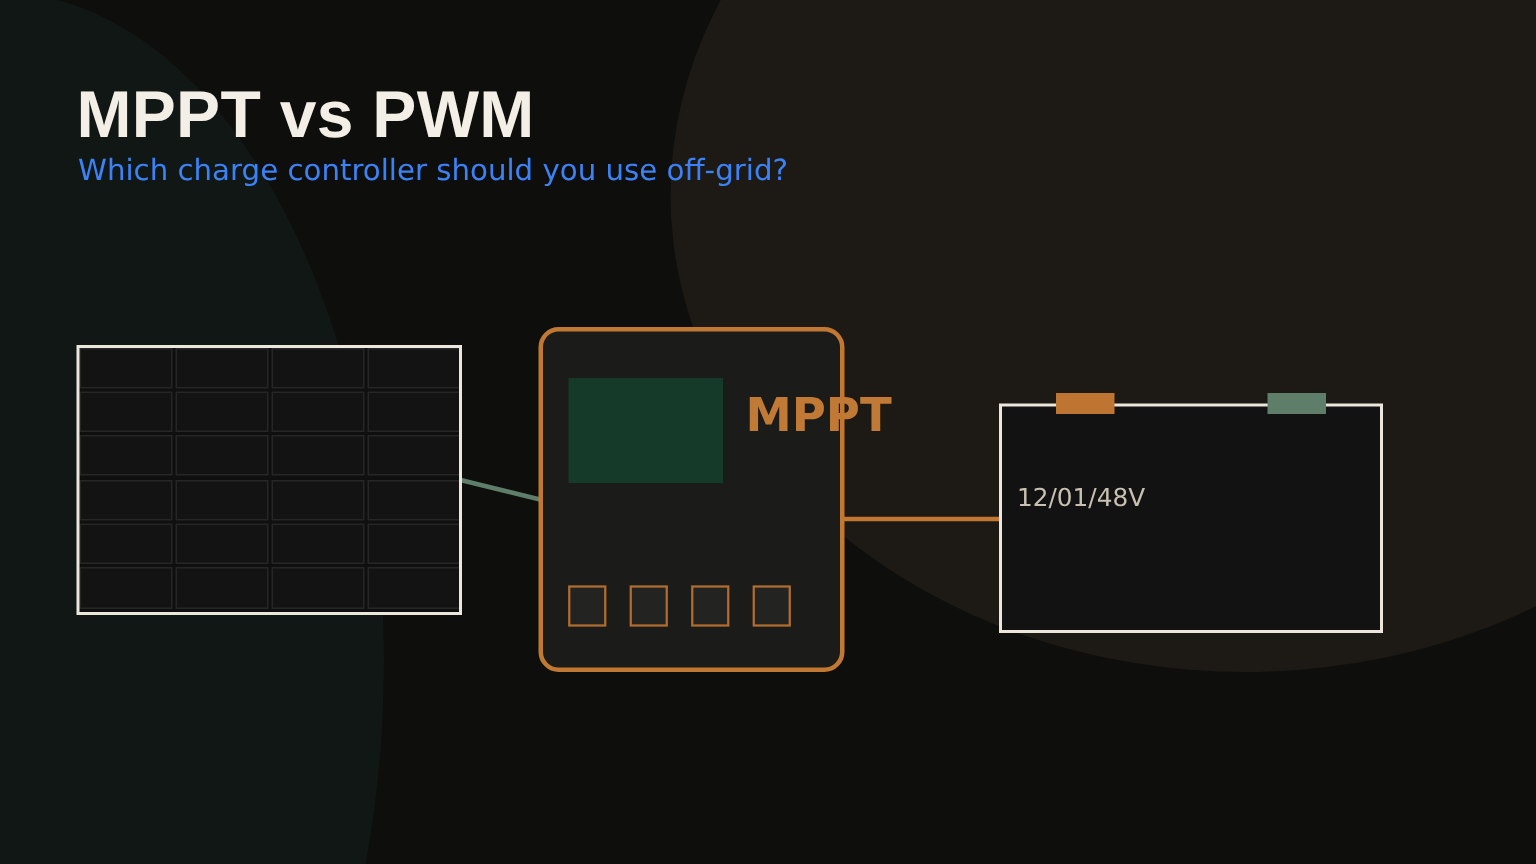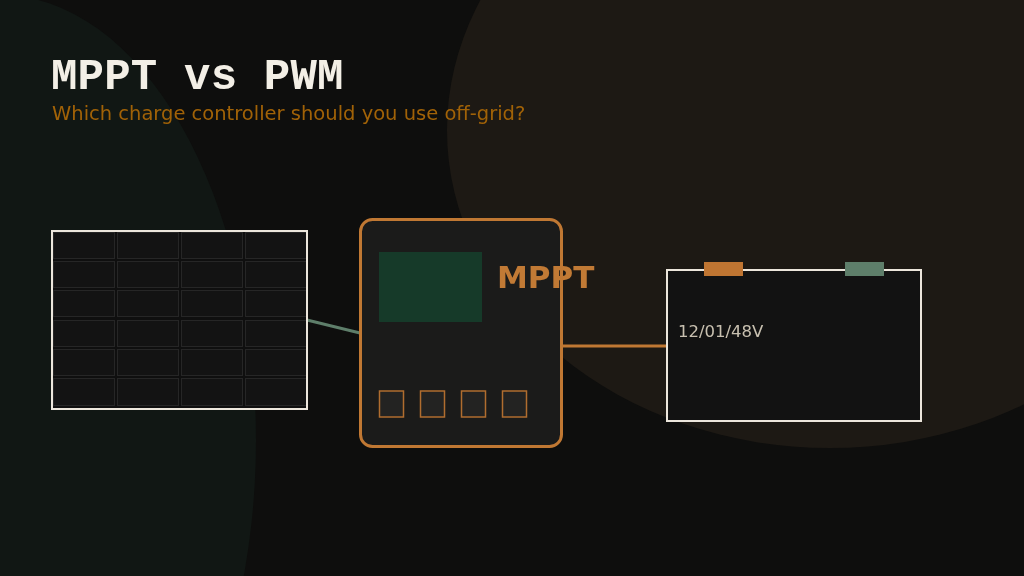--- a/index.html
+++ b/index.html
@@ -5,28 +5,28 @@
   html, body { margin: 0; padding: 0; }
   body {
     width: 1024px; height: 576px; overflow: hidden; position: relative;
     background: #0e0e0d;
     font-family: "DejaVu Sans", sans-serif;
   }
   .stage { position: absolute; left: 0; top: 0; width: 1024px; height: 576px; }
   svg.bg { position: absolute; left: 0; top: 0; }
   .title {
     position: absolute; left: 51px; top: 49px; margin: 0;
-    font-family: Liberation Mono, monospace; font-weight: bold;
+    font-family: Liberation Sans, sans-serif; font-weight: bold;
     font-size: 44px; line-height: 56px; color: #f3efe6; white-space: nowrap;
     letter-spacing: 0.2px;
   }
   .subtitle {
     position: absolute; left: 52px; top: 101px; margin: 0;
     font-family: "DejaVu Sans", sans-serif; font-size: 19.5px; line-height: 26px;
-    color: #a16207; white-space: nowrap;
+    color: #3b82f6; white-space: nowrap;
   }
   .label {
     position: absolute; white-space: nowrap;
     font-family: "DejaVu Sans", sans-serif;
   }
   .mppt-label {
     left: 497px; top: 257px; font-weight: bold; font-size: 31px; line-height: 40px;
     color: #c17a35;
   }
   .voltage-label {

